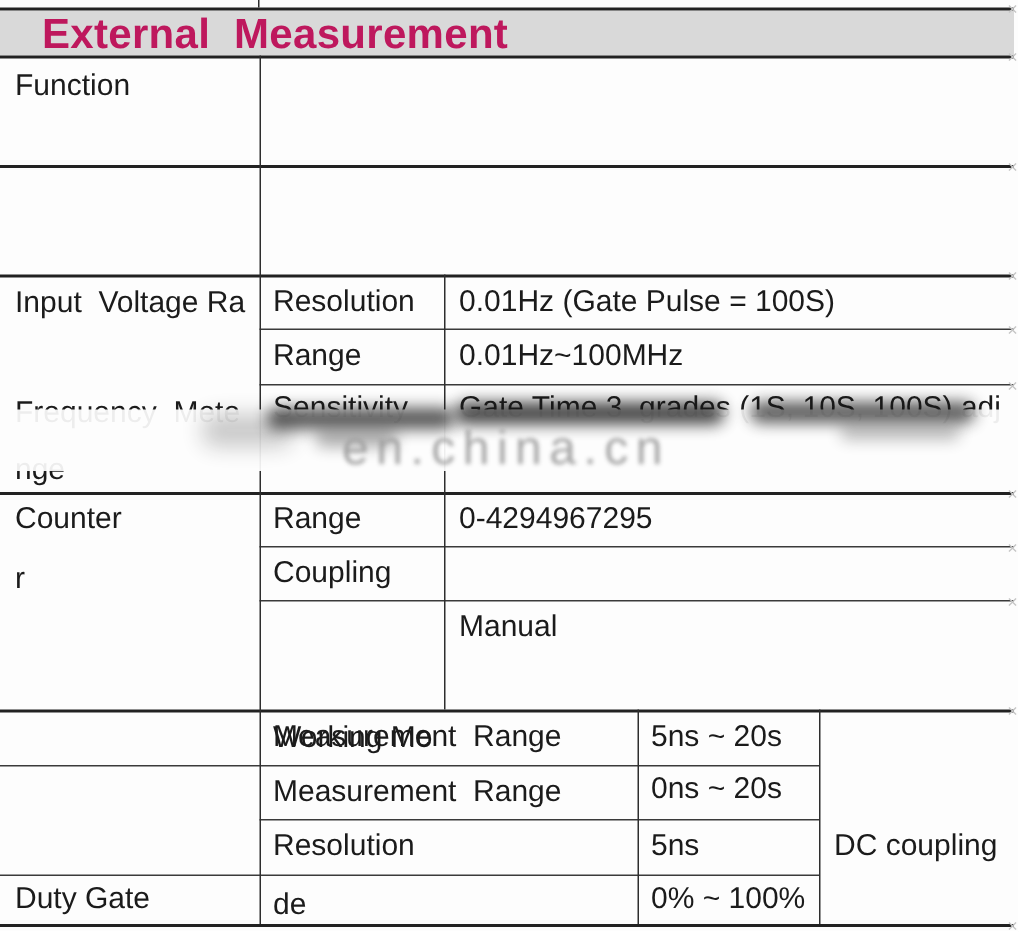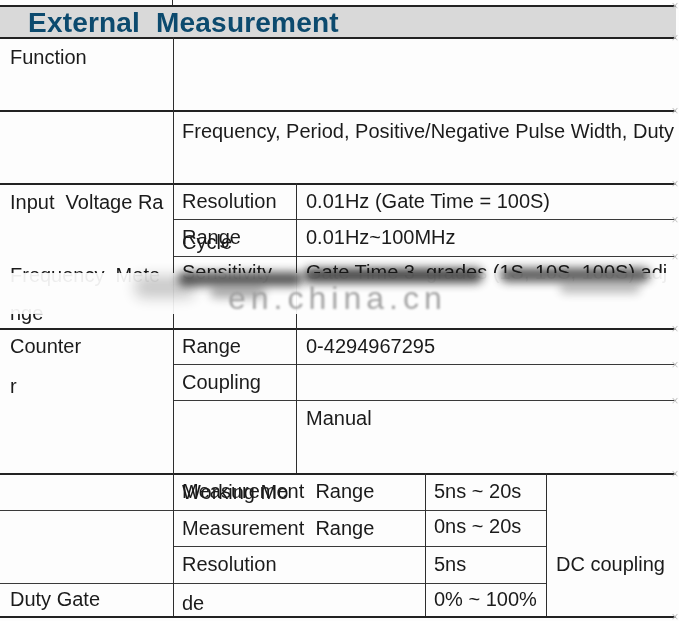--- a/index.html
+++ b/index.html
@@ -21,21 +21,21 @@
   .cell .ln{display:block;}
   .hl{position:absolute;left:0;background:#222222;z-index:1;}
   .hl.thin{background:#3a3a3a;}
   .vl{position:absolute;width:1px;background:#2e2e2e;z-index:1;}
   #header-band{
     position:absolute;left:0;top:7px;width:676px;height:30px;
     background:#d9d9d9;z-index:1;
   }
   #header-title{
     left:28px;top:7px;height:30px;line-height:31px;
-    font-size:28px;font-weight:bold;color:#0c4a6e;
+    font-size:28px;font-weight:bold;color:#be185d;
     letter-spacing:0.2px;z-index:2;
   }
   
   #blur-overlay{
     position:absolute;left:0;top:273px;width:679px;height:41px;
     background:rgba(253,253,253,0.93);z-index:5;
   }
   .blob{position:absolute;background:#161616;border-radius:8px;filter:blur(5px);z-index:6;}
   #watermark{
     position:absolute;left:228px;top:280px;
@@ -71,36 +71,32 @@
   <div class="hl thin" style="top:546px;left:173px;width:373px;height:1px"></div>
   <div class="hl thin" style="top:583px;width:546px;height:1px"></div>
   <div class="hl" style="top:616px;width:676px;height:2px"></div>
 
   <div class="vl" style="left:173px;top:37px;height:579px"></div>
   <div class="vl" style="left:296px;top:183px;height:290px"></div>
   <div class="vl" style="left:425px;top:473px;height:143px"></div>
   <div class="vl" style="left:546px;top:473px;height:143px"></div>
 
   <div class="cell" style="left:10px;top:39px;line-height:37px">Function</div>
-  <div class="cell" style="left:182px;top:39px;line-height:37px">
-    <span class="ln">Frequency, Period, Positive/Negative Pulse Width, Duty</span>
-    <span class="ln">Cycle</span>
-  </div>
 
   <div class="cell" style="left:10px;top:110px;line-height:37px">
     <span class="ln">Input  Voltage Ra</span>
     <span class="ln">nge</span>
   </div>
 
   <div class="cell" style="left:10px;top:183px;line-height:37px">
     <span class="ln">Frequency  Mete</span>
     <span class="ln">r</span>
   </div>
   <div class="cell" style="left:182px;top:183px;line-height:36px">Resolution</div>
-  <div class="cell" style="left:306px;top:183px;line-height:36px">0.01Hz (Gate Time = 100S)</div>
+  <div class="cell" style="left:306px;top:183px;line-height:36px">0.01Hz (Gate Pulse = 100S)</div>
   <div class="cell" style="left:182px;top:219px;line-height:37px">Range</div>
   <div class="cell" style="left:306px;top:219px;line-height:37px">0.01Hz~100MHz</div>
   <div class="cell" style="left:182px;top:256px;line-height:33px">Sensitivity</div>
   <div class="cell" style="left:306px;top:256px;line-height:33px">Gate Time 3  grades (1S, 10S, 100S) adj</div>
 
   <div id="blur-overlay"></div>
   <div class="blob" style="left:135px;top:276px;width:60px;height:22px;opacity:0.22;filter:blur(7px)"></div>
   <div class="blob" style="left:178px;top:272px;width:125px;height:14px;opacity:0.72"></div>
   <div class="blob" style="left:303px;top:268px;width:180px;height:15px;opacity:0.78"></div>
   <div class="blob" style="left:500px;top:268px;width:150px;height:14px;opacity:0.70"></div>

